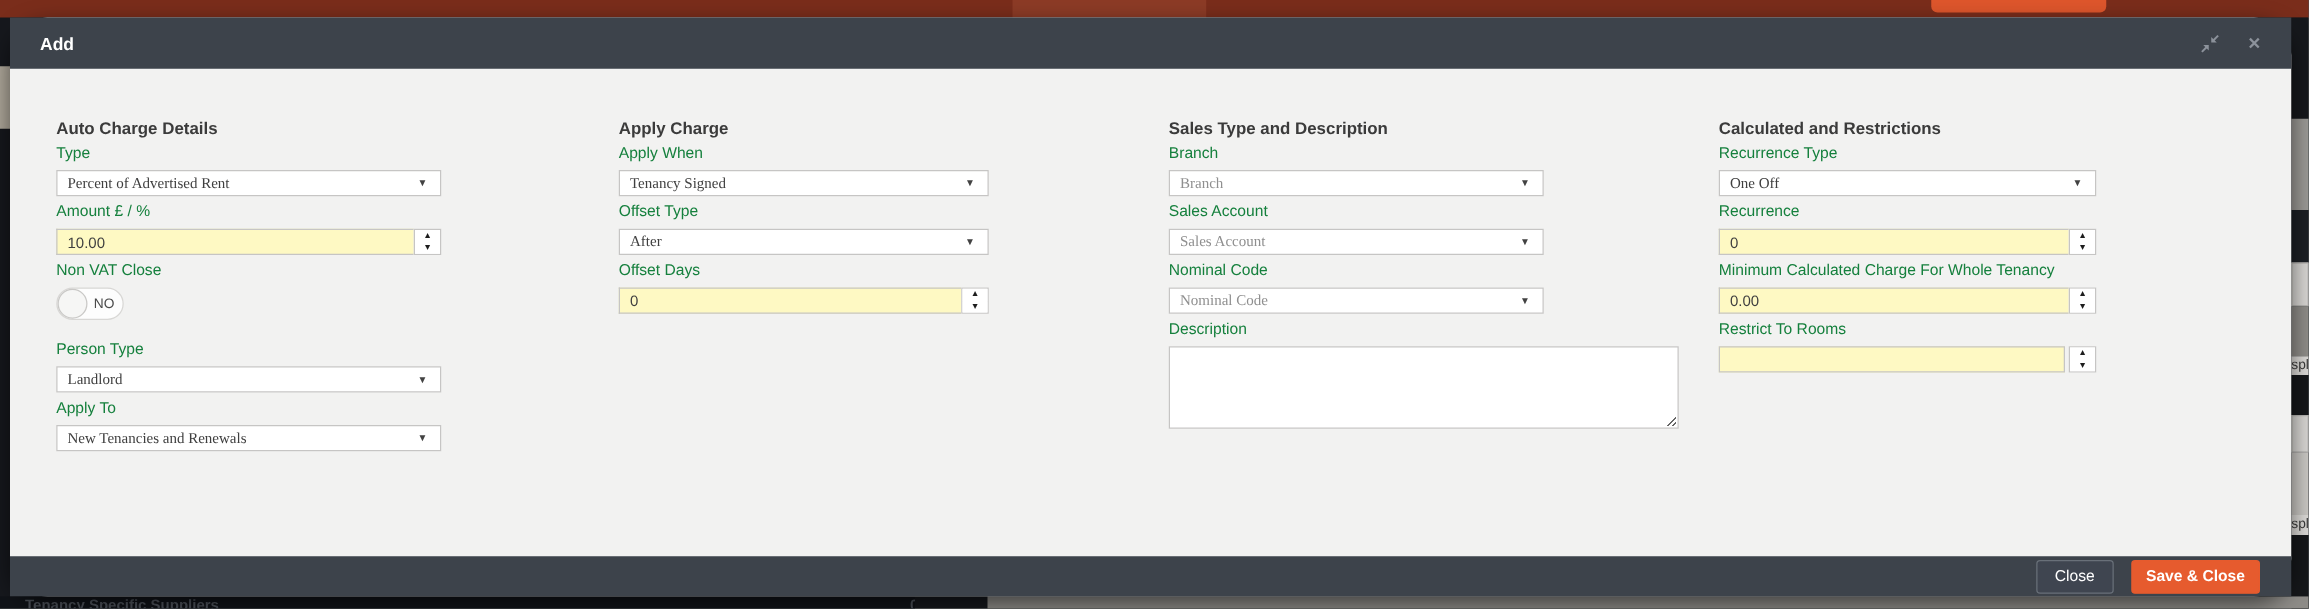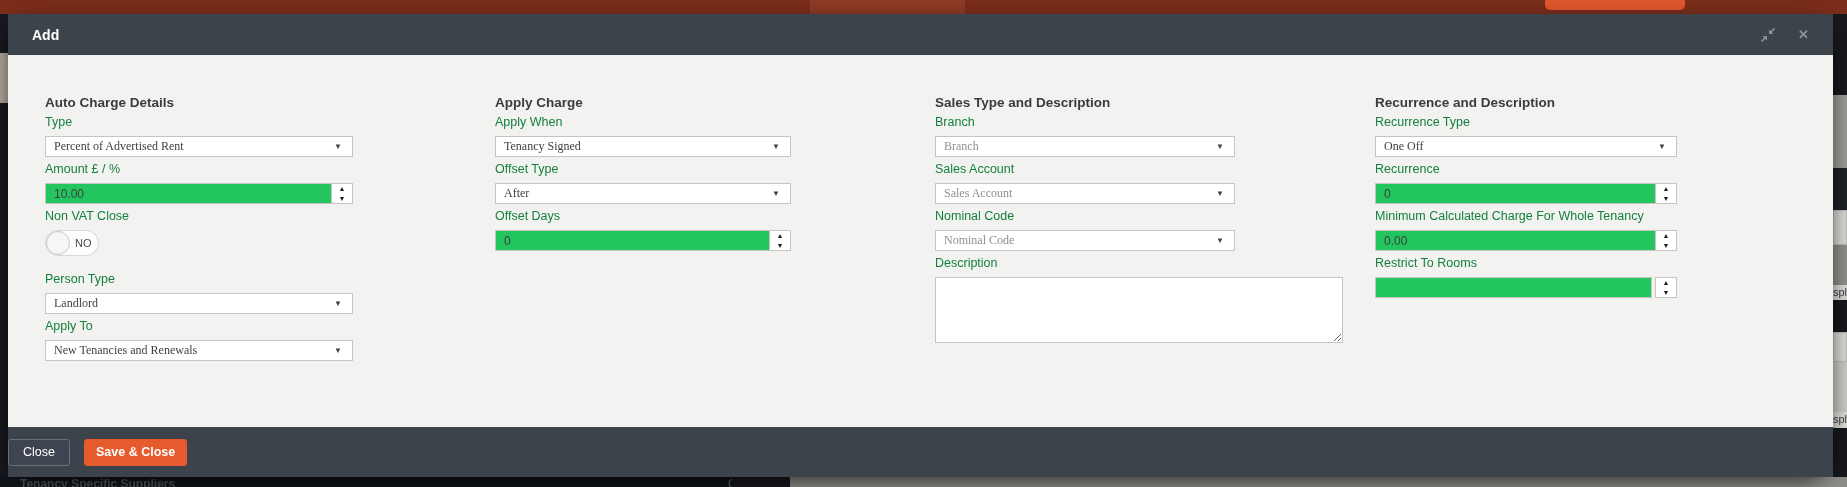--- a/index.html
+++ b/index.html
@@ -42,40 +42,40 @@
   .lbl { margin: 5px 0 7px; font-size: 12.5px; color: #15803d; line-height: 14px; }
 
   .ctl { height: 21px; }
   .sel { background: #ffffff; border: 1px solid #c6c5c4; display: flex; align-items: center;
          padding: 0 10px 0 8px; cursor: pointer; }
   .sel-v { font-size: 12px; color: #3f3f3f; flex: 1; white-space: nowrap; overflow: hidden; font-family: Liberation Serif, serif; }
   .sel-v.muted { color: #8f8f8f; }
   .caret { font-size: 8px; color: #424242; }
 
   .num { display: flex; align-items: stretch; }
-  .num .ninp { flex: 1; min-width: 0; border: 1px solid #c6c5c4; border-right: none; background: #22c55e;
+  .num .ninp { flex: 1; min-width: 0; border: 1px solid #c6c5c4; border-right: none; background: #fef9c3;
                font-family: "Liberation Sans", sans-serif; font-size: 12px; color: #3f3f3f; padding: 0 8px; outline: none; }
   .spin { width: 22px; border: 1px solid #c6c5c4; background: #fff; display: flex; flex-direction: column; }
   .sbtn { flex: 1; border: none; background: #fff; font-size: 7px; line-height: 7px; color: #1d1d1d;
           cursor: pointer; padding: 0; font-family: "Liberation Sans", sans-serif; }
   .num.detached .ninp { border-right: 1px solid #c6c5c4; }
   .num.detached .spin { margin-left: 3px; }
 
   .ctl-toggle { height: 26px; margin-bottom: 16px; }
   .toggle { width: 54px; height: 26px; border: 1px solid #d8d7d5; border-radius: 13px; background: #fdfdfd;
             position: relative; cursor: pointer; }
   .knob { position: absolute; left: 0px; top: 0px; width: 24px; height: 24px; border-radius: 50%;
           background: #f6f6f5; border: 1px solid #c9c8c6; }
   .tog-lbl { position: absolute; left: 29px; top: 6px; font-size: 11px; color: #4a4a4a; }
 
   .tarea { width: 408px; height: 66px; border: 1px solid #c6c5c4; background: #fff; resize: both;
            font-family: "Liberation Sans", sans-serif; font-size: 12px; color: #3f3f3f; padding: 4px 6px; outline: none; }
 
-  .modal-footer { position: absolute; left: 0; bottom: 0; width: 100%; height: 50px; background: #3d434b;
-                  display: flex; align-items: center; justify-content: flex-start; padding-right: 25px; gap: 14px; }
+  .modal-footer { position: absolute; left: 0; bottom: 0; width: 100%; height: 32px; background: #3d434b;
+                  display: flex; align-items: center; justify-content: flex-end; padding-right: 25px; gap: 14px; }
   .btn { height: 27px; border-radius: 3px; font-family: "Liberation Sans", sans-serif; font-size: 12.5px;
          cursor: pointer; display: inline-flex; align-items: center; }
   .btn-close { background: #3f4550; border: 1px solid #697079; color: #ffffff; padding: 0 14px; }
   .btn-save { background: #e65b2e; border: 1px solid #e65b2e; color: #ffffff; font-weight: bold; padding: 0 11px; }
 </style>
 </head>
 <body>
 
 <div class="topbar">
   <div class="topbar-tab"></div>
@@ -207,21 +207,21 @@
       <div class="sel ctl">
         <span class="sel-v muted">Nominal Code</span>
         <span class="caret">▼</span>
       </div>
 
       <div class="lbl">Description</div>
       <textarea class="tarea" style=""></textarea>
     </div>
 
     <div class="col col4">
-      <div class="sec">Recurrence and Description</div>
+      <div class="sec">Calculated and Restrictions</div>
 
       <div class="lbl">Recurrence Type</div>
       <div class="sel ctl">
         <span class="sel-v">One Off</span>
         <span class="caret">▼</span>
       </div>
 
       <div class="lbl">Recurrence</div>
       <div class="num ctl">
         <input class="ninp" value="0" style="">

